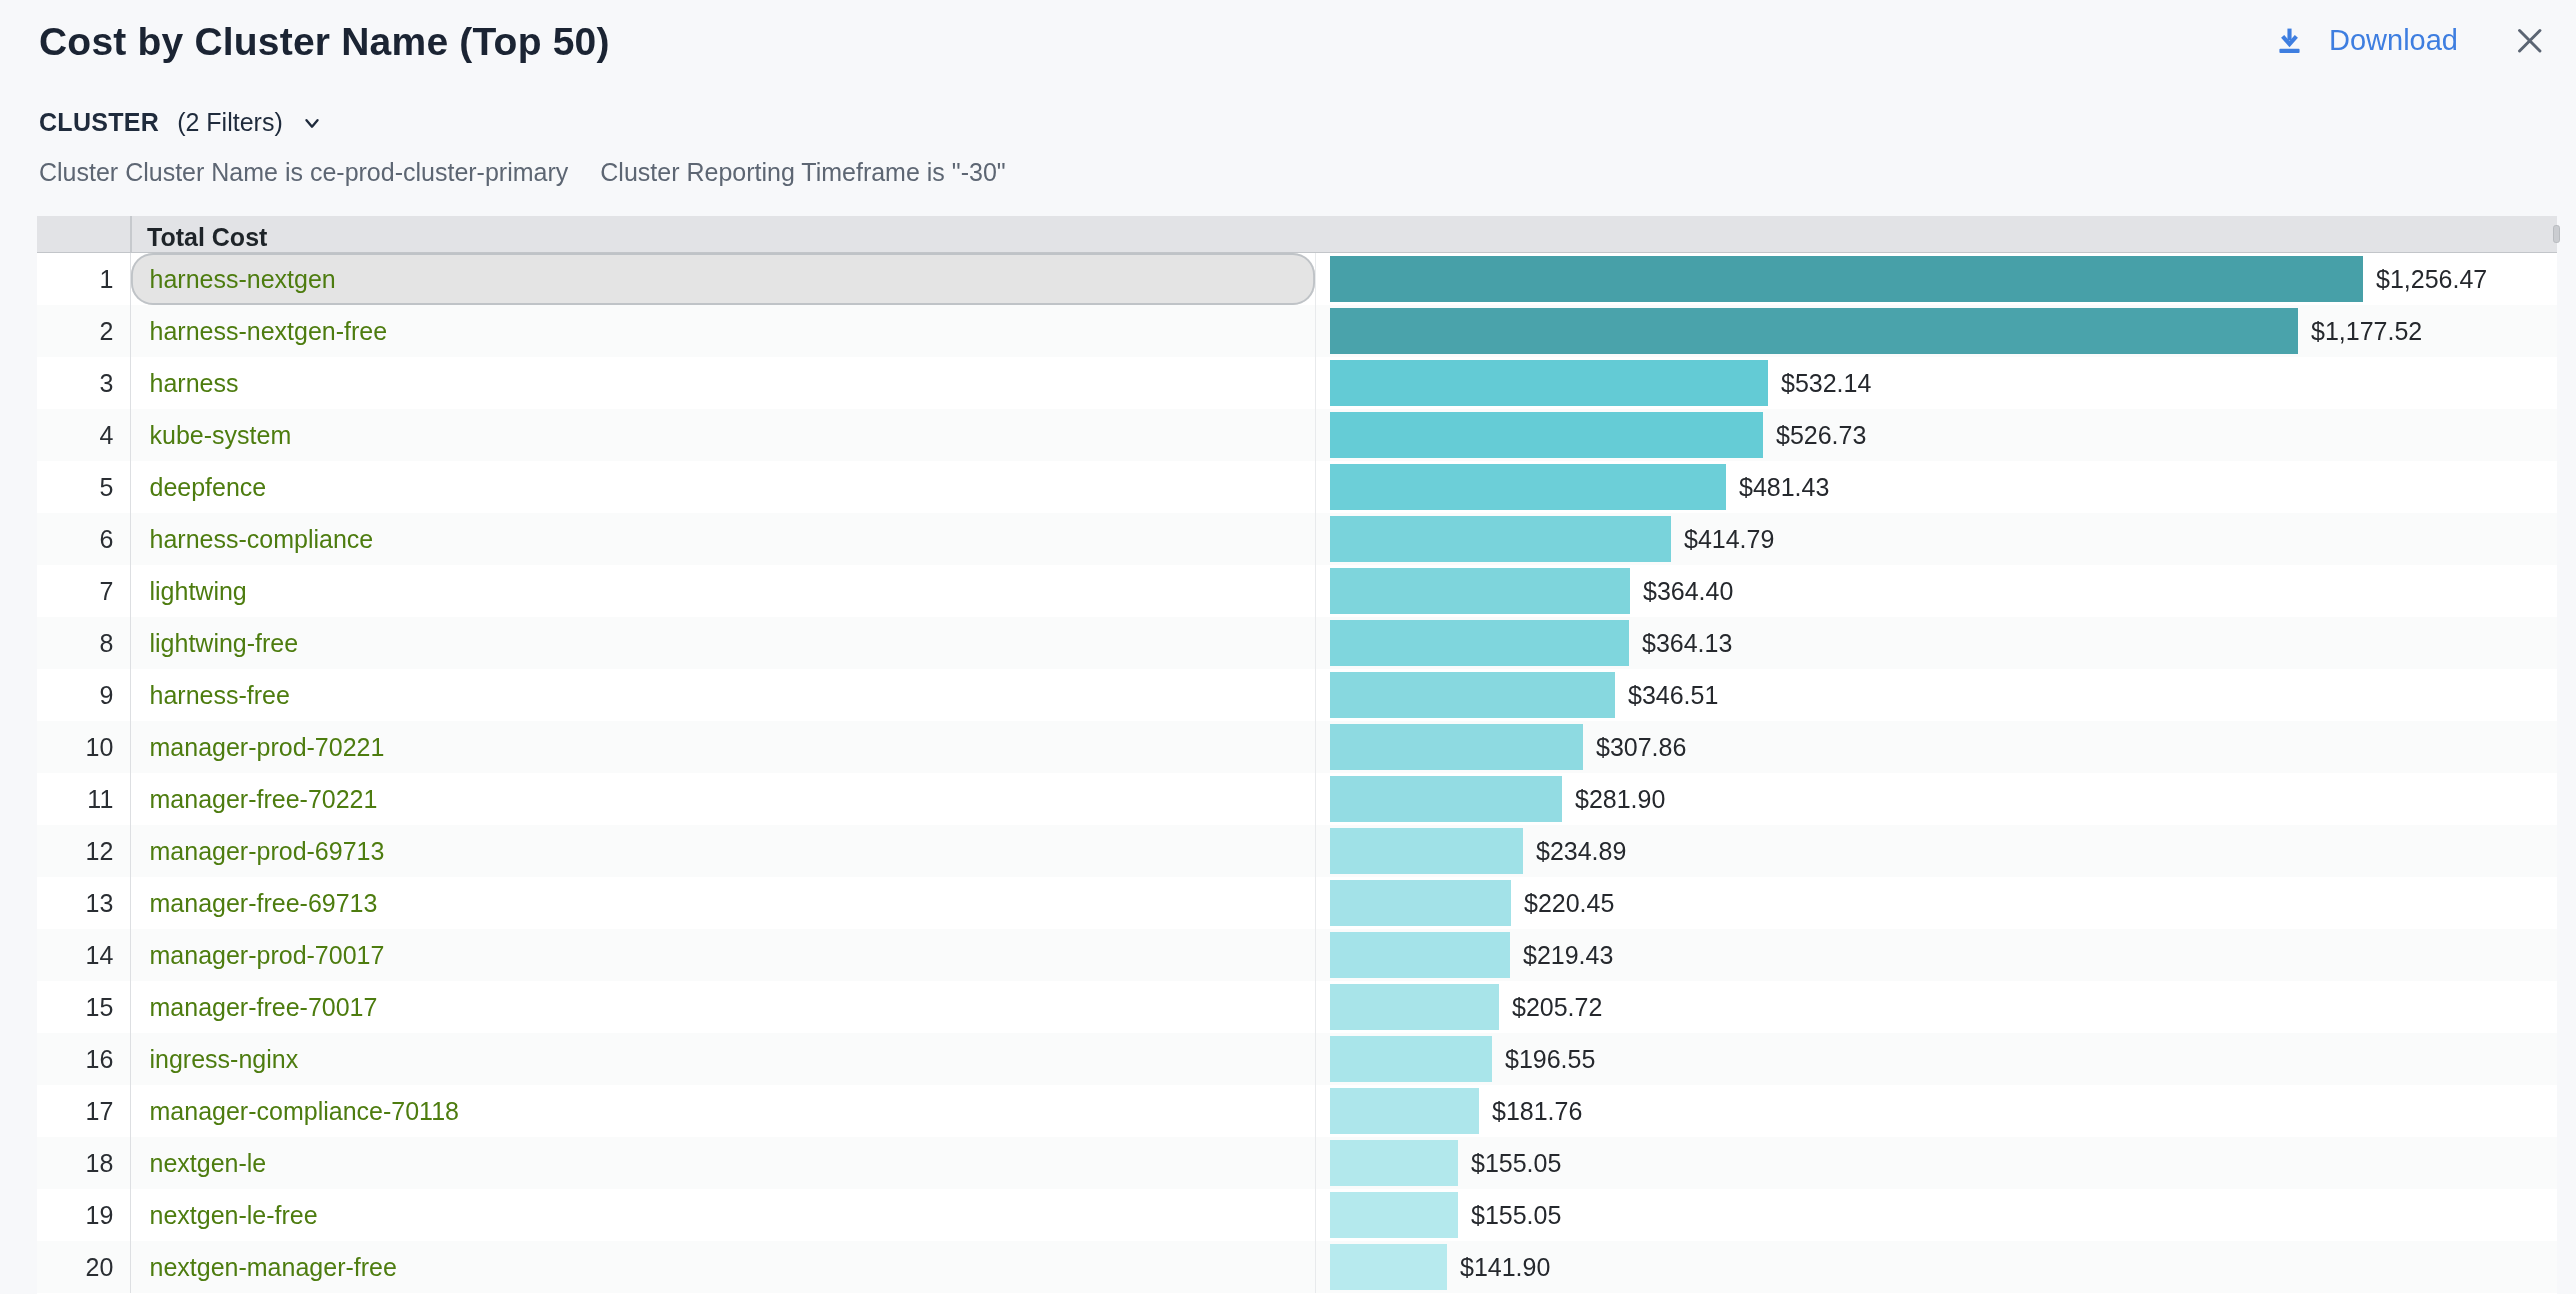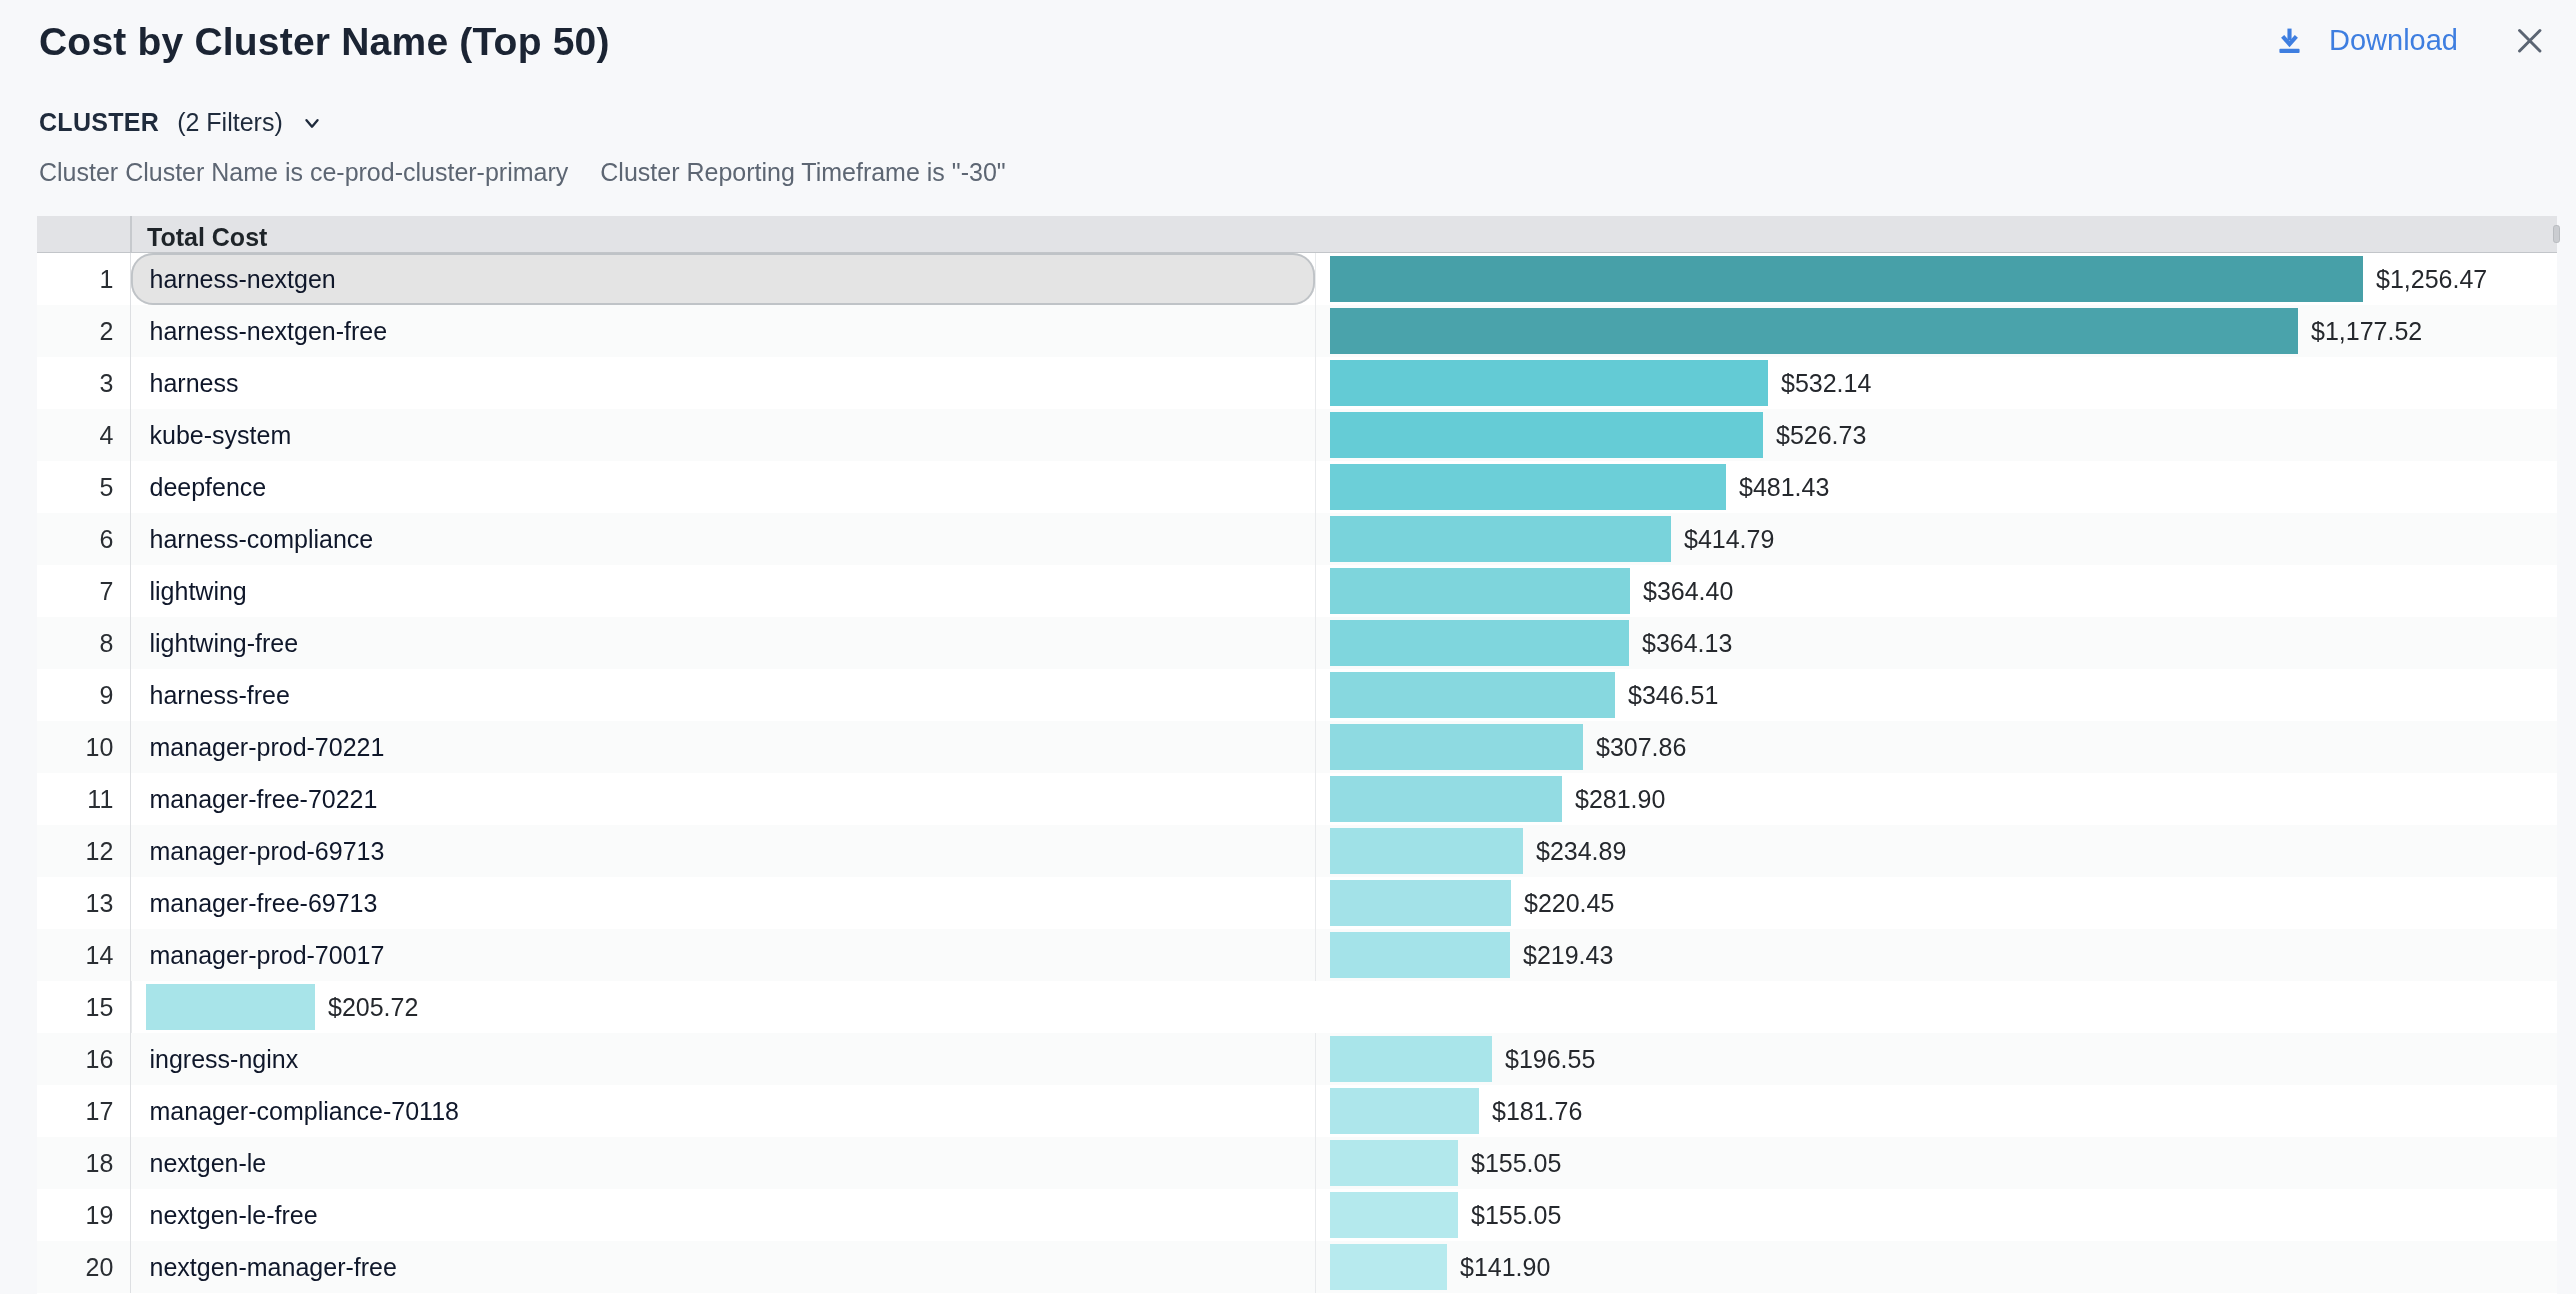--- a/index.html
+++ b/index.html
@@ -64,21 +64,21 @@
   .tbody { }
   .row { display:flex; height:52px; background:#ffffff; }
   .row.even { background:#fafbfb; }
   .cell-num {
     width:94px; border-right:0.9px solid #dddfe2;
     display:flex; align-items:center; justify-content:flex-end;
     padding-right:16.7px; font-size:25px; color:#2a2e33;
   }
   .cell-ns {
     width:1184px; display:flex; align-items:center;
-    padding-left:18.5px; font-size:25px; color:#0f172a;border-radius:22px;
+    padding-left:18.5px; font-size:25px; color:#4d7c0f;border-radius:22px;
   }
   .cell-ns.selected {
     background:#e4e4e4;
     box-shadow:inset 0 0 0 1.9px #bfc3c7;
   }
   .cell-cost {
     flex:1; border-left:0.9px solid #e8eaec;
     display:flex; align-items:center; padding-left:14px;
   }
   .bar { height:46px; flex:0 0 auto; }
@@ -305,20 +305,23 @@
     </div>
     <div class="cell-cost">
       <div class="bar" style="width: 180px; background: rgb(164, 227, 233);"></div>
       <span class="bar-label">$219.43</span>
     </div>
   </div>
         <div class="row">
     <div class="cell-num">
       <span>15</span>
     </div>
+    <div class="cell-ns">
+      <span>manager-free-70017</span>
+    </div>
     <div class="cell-cost">
       <div class="bar" style="width: 169px; background: rgb(168, 228, 233);"></div>
       <span class="bar-label">$205.72</span>
     </div>
   </div>
         <div class="row even">
     <div class="cell-num">
       <span>16</span>
     </div>
     <div class="cell-ns">

